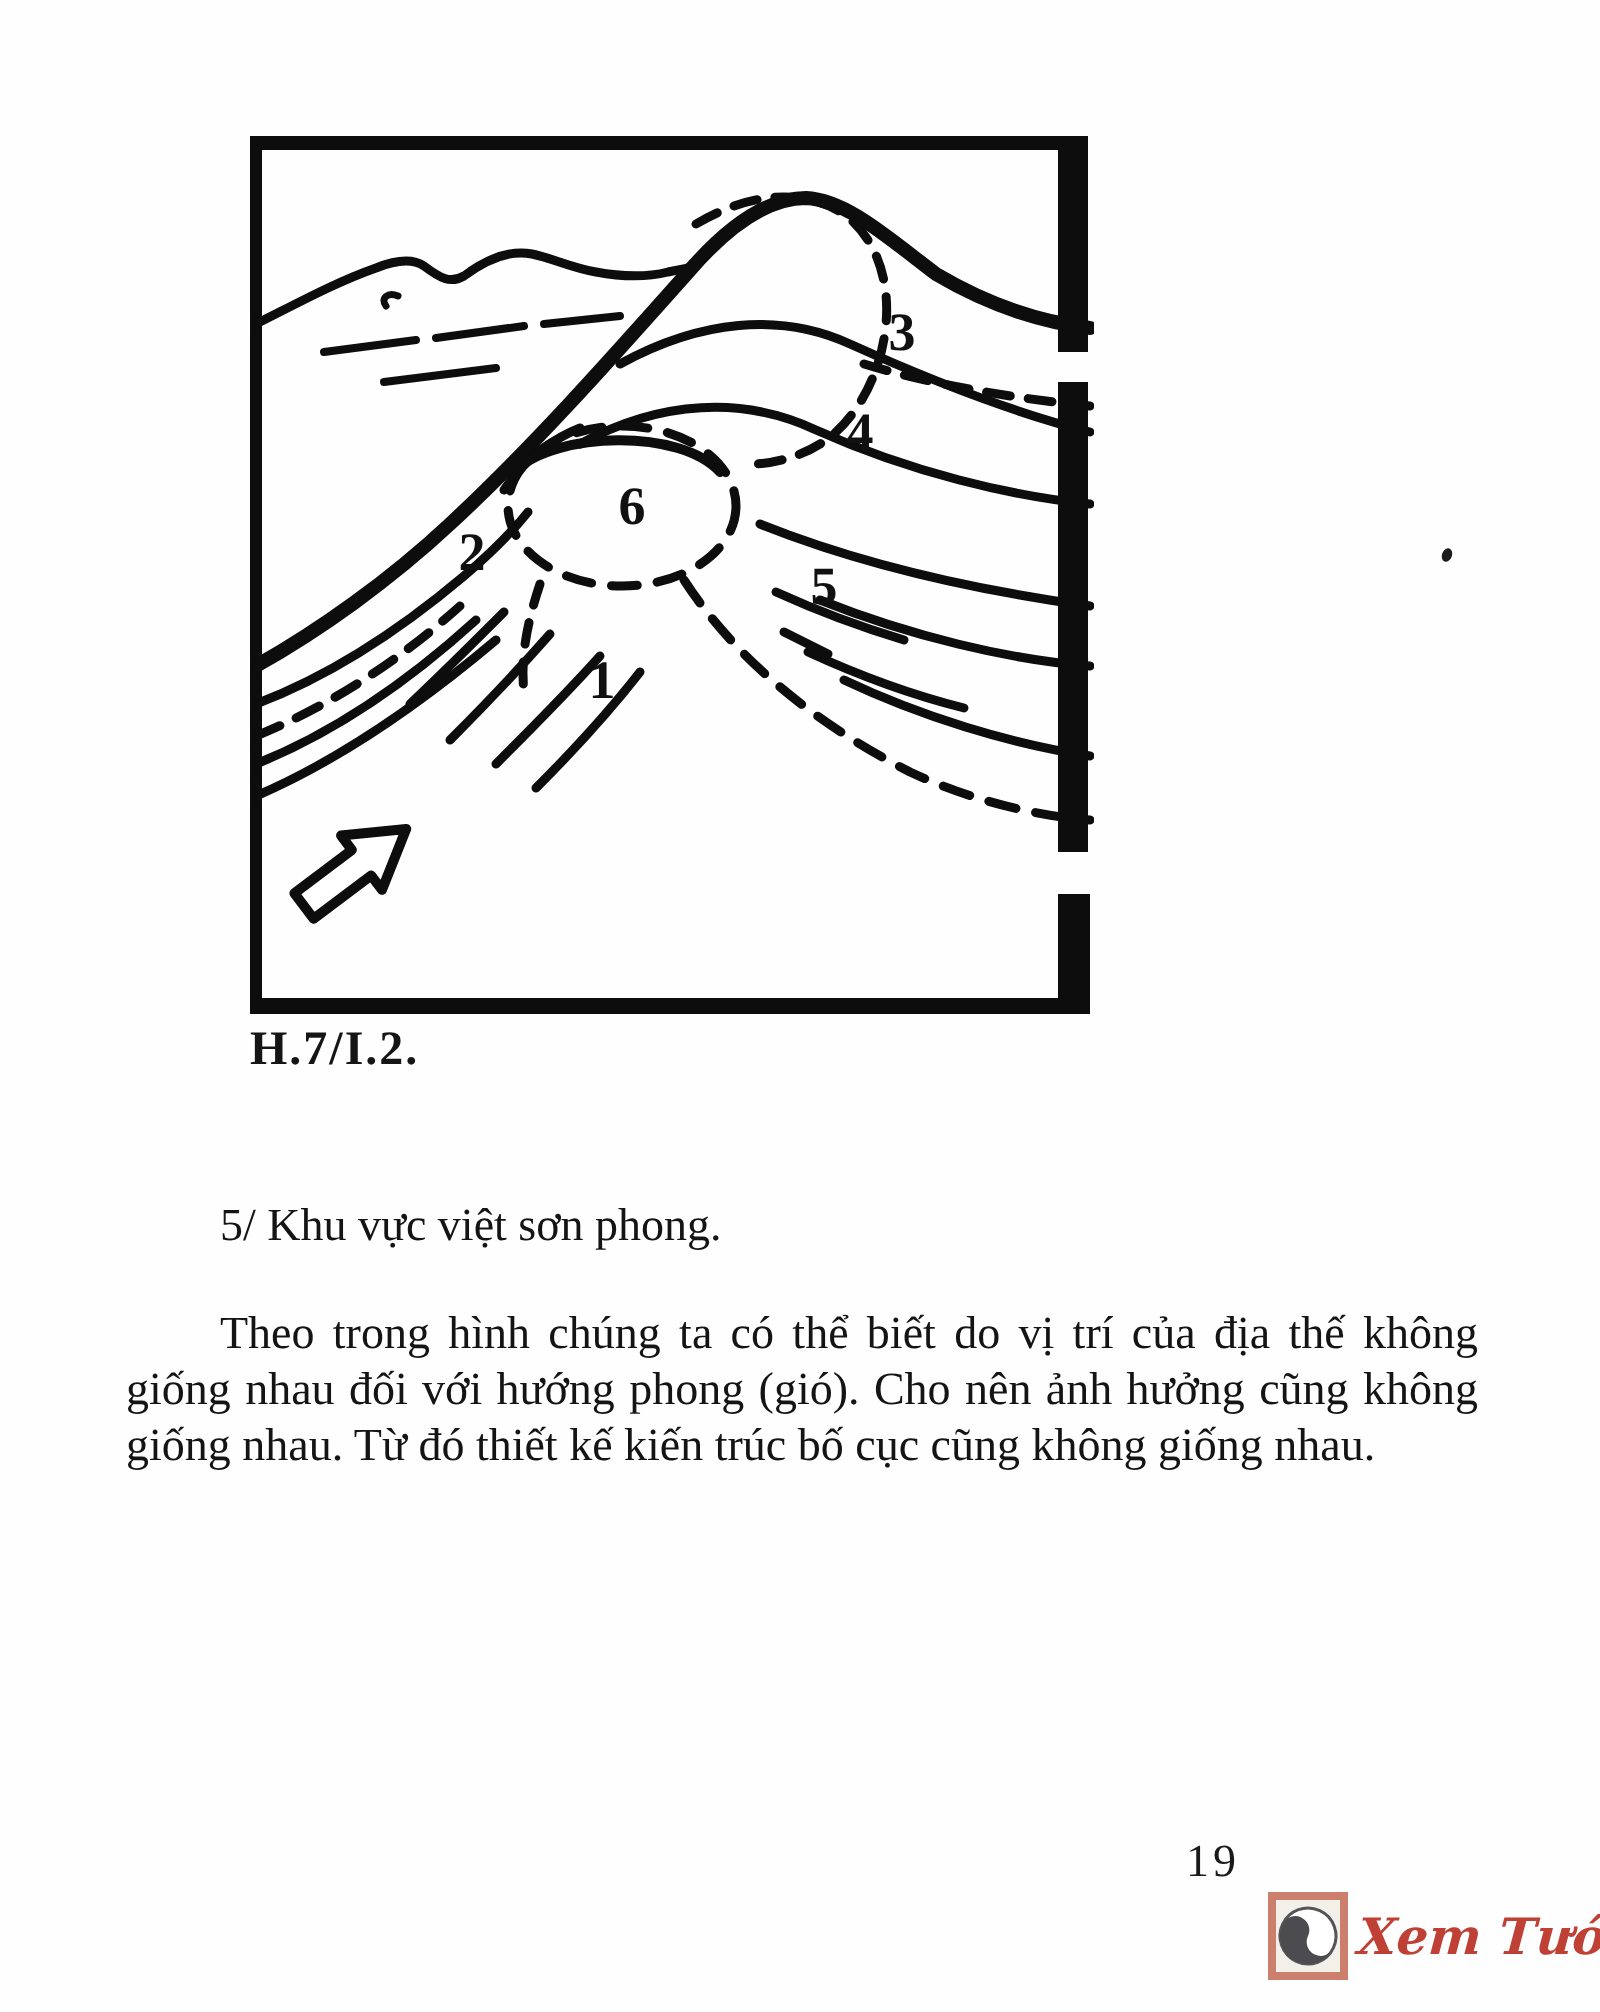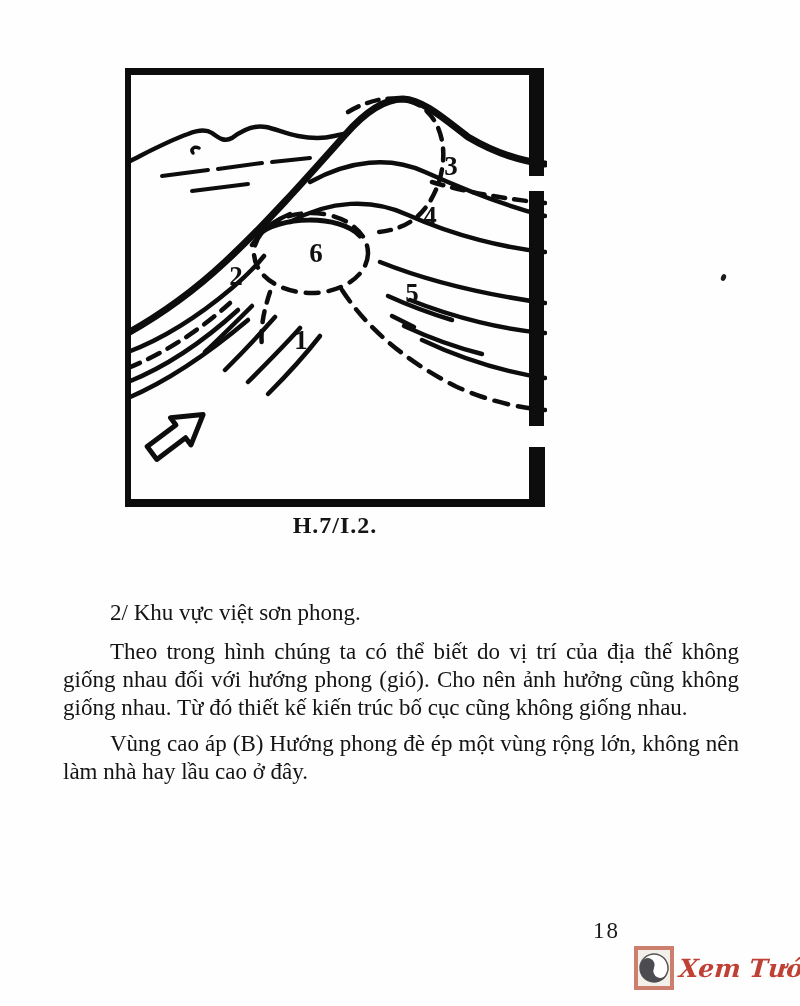--- a/index.html
+++ b/index.html
@@ -10,32 +10,32 @@
     font-family:"Liberation Serif", serif;
     color:#141414;
     overflow:hidden;
   }
   .figure-wrap{
     position:absolute;left:125px;top:62px;width:422px;height:448px;
   }
   .figure-wrap svg{display:block;width:100%;height:100%;}
   .fig-caption{
     position:absolute;left:125px;top:512px;width:420px;
-    text-align:center;font-size:24px;font-weight:bold;letter-spacing:1px;
+    font-size:24px;font-weight:bold;letter-spacing:1px;
     color:#151515;
   }
   .text-block{
     position:absolute;left:63px;top:596px;width:676px;
     font-size:23px;
   }
   .legend-item{
     padding-left:47px;line-height:34px;
   }
   .paragraph{
-    margin-top:8px;line-height:28px;
+    margin-top:23px;line-height:28px;
     text-align:justify;text-indent:47px;
   }
   .page-number{
     position:absolute;left:593px;top:918px;
     font-size:23px;letter-spacing:2px;color:#1a1a1a;
   }
   .watermark{
     position:absolute;left:634px;top:944px;height:48px;
     display:flex;align-items:center;gap:5px;
   }
@@ -124,26 +124,25 @@
 
       <g transform="translate(152,453) rotate(-37)">
         <polygon points="0,-8 36,-8 36,-17 64,0 36,17 36,8 0,8" fill="#ffffff" stroke="#0d0d0d" stroke-width="5"></polygon>
       </g>
     </svg>
   </div>
 
   <div class="fig-caption">H.7/I.2.</div>
 
   <div class="text-block">
-    <div class="legend-item">2/ Khu vực việt sơn phong.</div>
+    <div class="legend-item">5/ Khu vực việt sơn phong.</div>
     <div class="paragraph">Theo trong hình chúng ta có thể biết do vị trí của địa thế không giống nhau đối với hướng phong (gió). Cho nên ảnh hưởng cũng không giống nhau. Từ đó thiết kế kiến trúc bố cục cũng không giống nhau.</div>
-    <div class="paragraph">Vùng cao áp (B) Hướng phong đè ép một vùng rộng lớn, không nên làm nhà hay lầu cao ở đây.</div>
   </div>
 
-  <div class="page-number">18</div>
+  <div class="page-number">19</div>
 
   <div class="ink-speck"></div>
 
   <div class="watermark">
     <svg width="40" height="44" viewBox="0 0 40 44" xmlns="http://www.w3.org/2000/svg">
       <rect x="0" y="0" width="40" height="44" fill="#cd7f6e"></rect>
       <rect x="4" y="4" width="32" height="36" fill="#f3f0e9"></rect>
       <g transform="rotate(115 20 22)">
         <circle cx="20" cy="22" r="14" fill="#ffffff" stroke="#555558" stroke-width="1.5"></circle>
         <path d="M20,8 A14,14 0 1 1 20,36 A7,7 0 1 1 20,22 A7,7 0 1 0 20,8 Z" fill="#4c4c50"></path>

